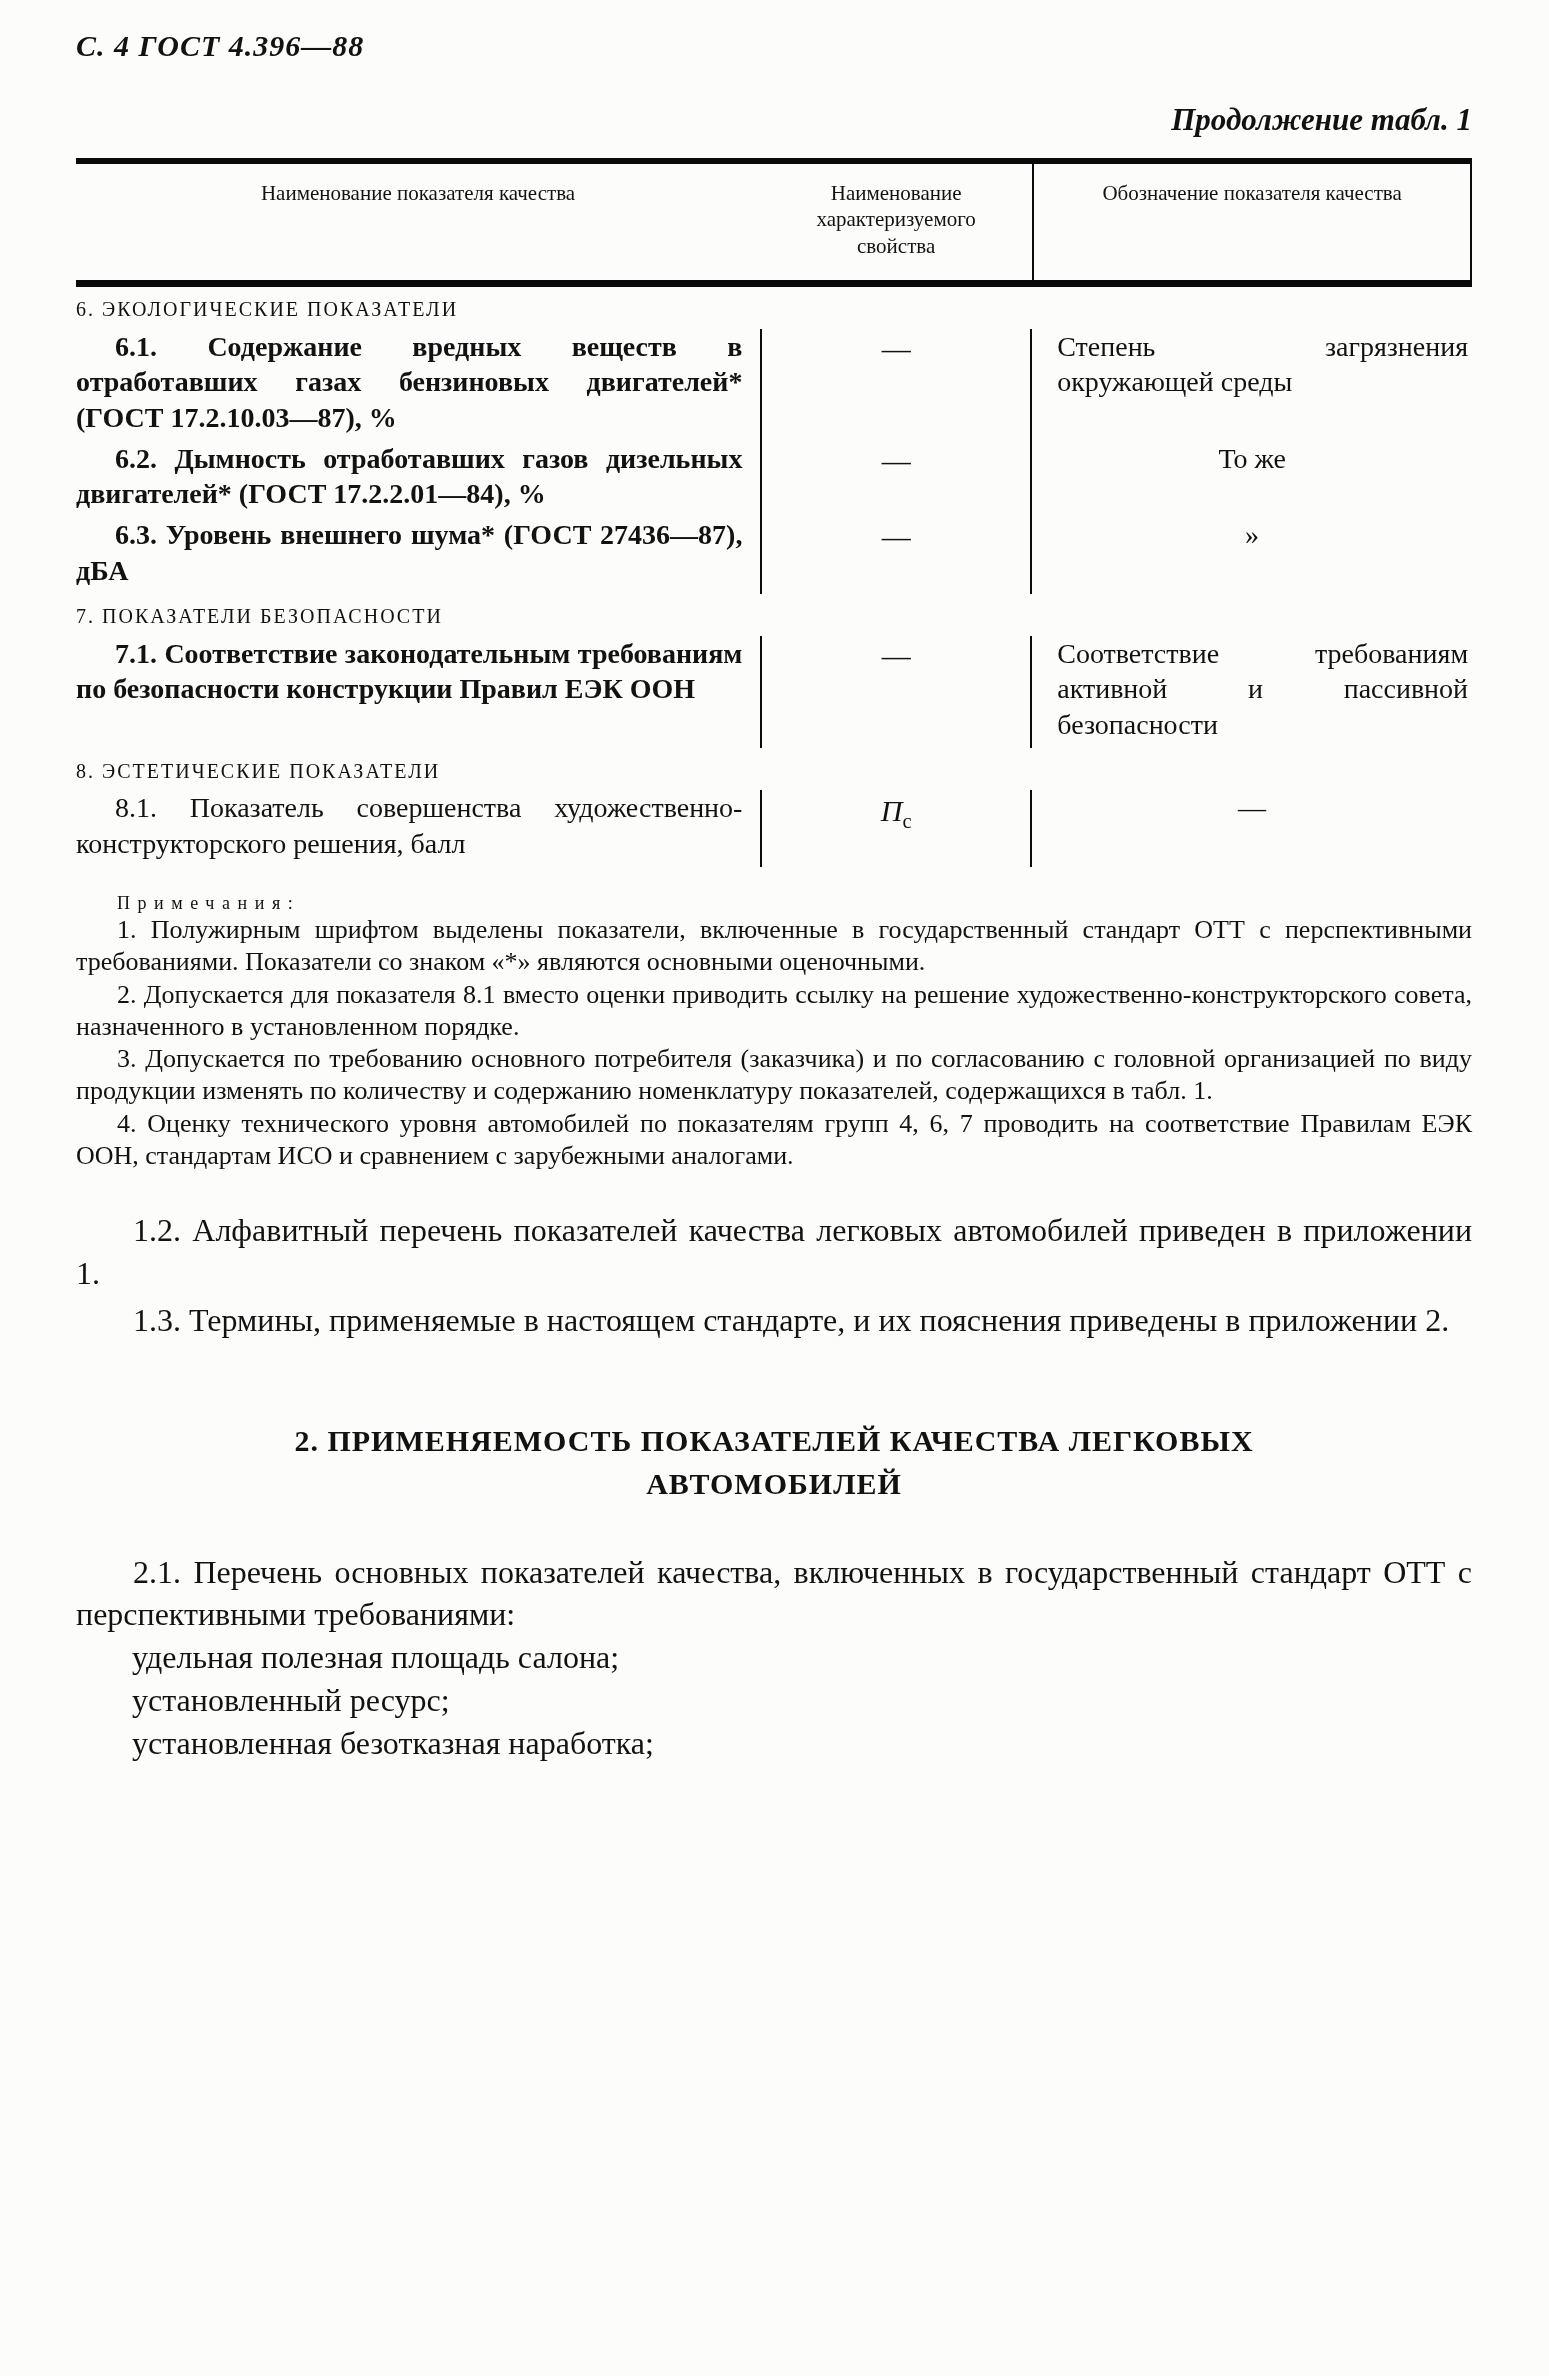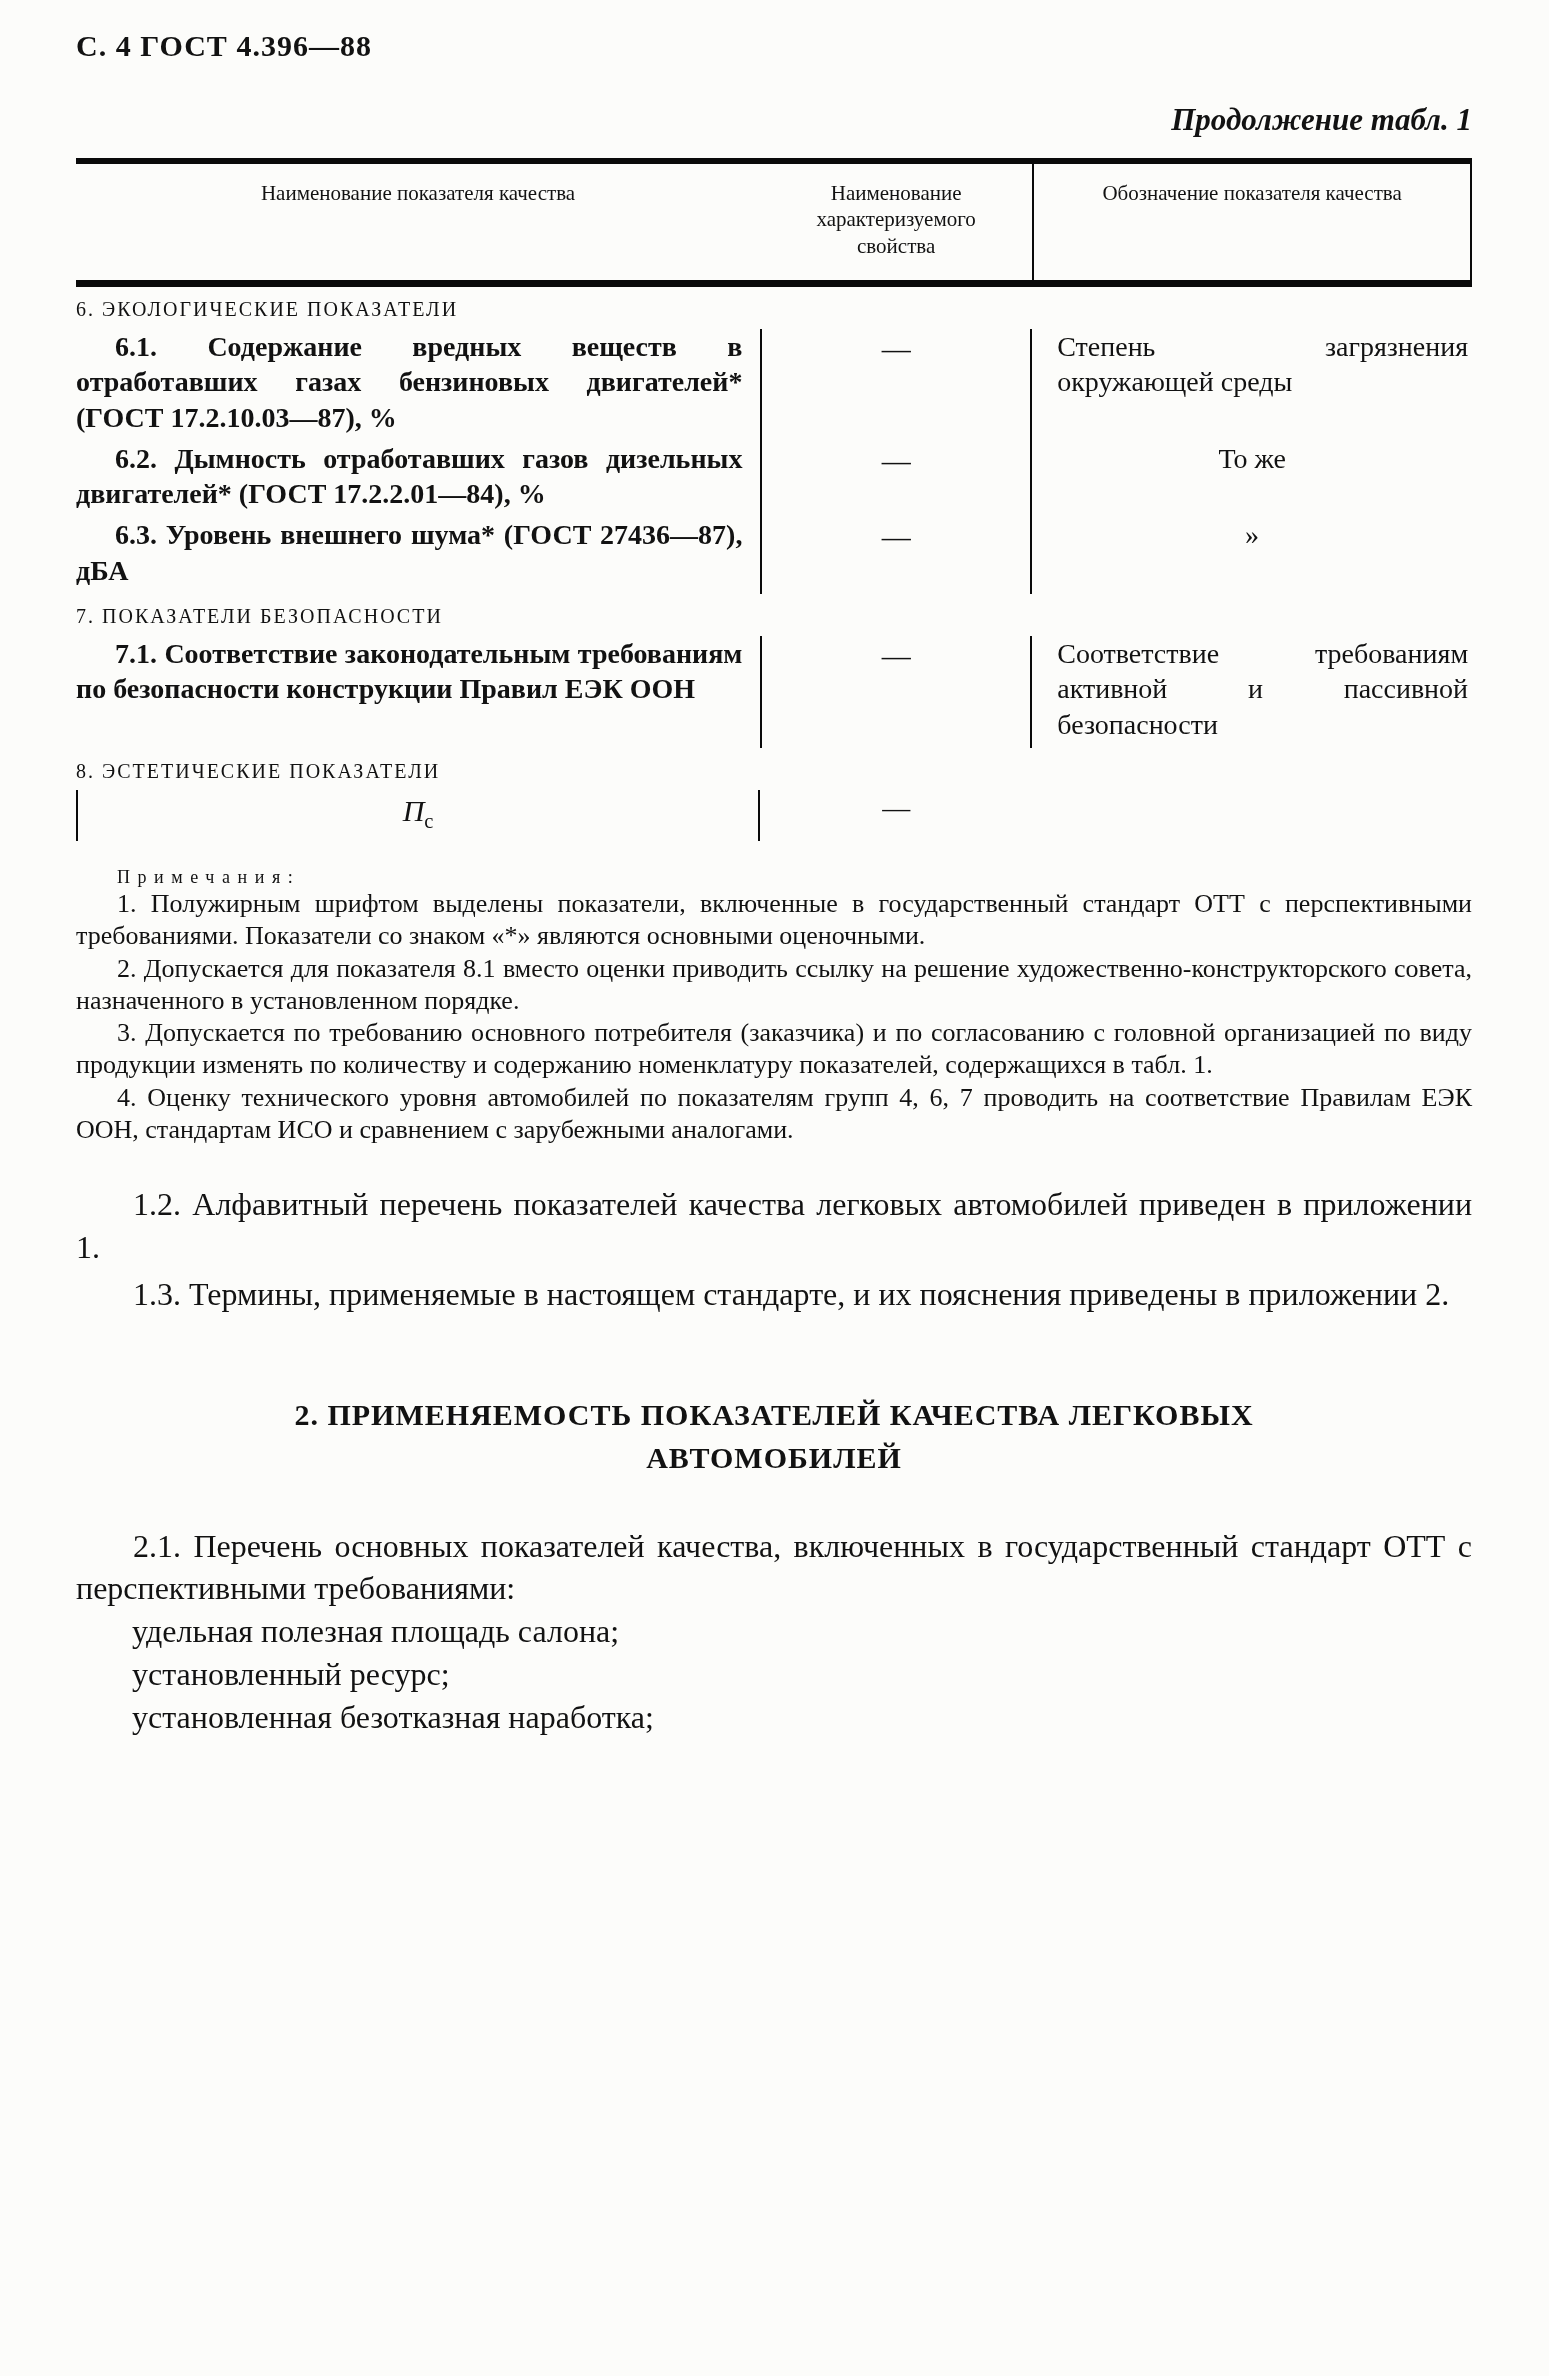--- a/index.html
+++ b/index.html
@@ -21,20 +21,21 @@
     background: #fcfcfa;
     padding: 29px 78px 0 76px;
     overflow: hidden;
   }
 
   
   .page-head {
     font-weight: bold;
     font-size: 30px;
     letter-spacing: 1px;
+    font-style: italic;
   }
 
   .caption {
     text-align: right;
     font-style: italic;
     font-weight: bold;
     font-size: 31px;
     margin-top: 39px;
     margin-bottom: 20px;
   }
@@ -190,20 +191,21 @@
 
     <div class="sec-heading">7. ПОКАЗАТЕЛИ БЕЗОПАСНОСТИ</div>
     <div class="rows">
       <div class="cell name b">7.1. Соответствие законодательным требованиям по безопасности конструкции Правил ЕЭК ООН</div>
       <div class="cell sym vline">—</div>
       <div class="cell prop">Соответствие требованиям активной и пассивной безопасности</div>
     </div>
 
     <div class="sec-heading">8. ЭСТЕТИЧЕСКИЕ ПОКАЗАТЕЛИ</div>
     <div class="rows">
+      <div class="cell name">8.1. Показатель совершенства художественно-конструкторского решения, балл</div>
       <div class="cell sym vline">
         <span class="pi">П</span><sub class="pisub">с</sub>
       </div>
       <div class="cell prop center">—</div>
     </div>
 
   </div>
 
   <div class="notes">
     <p class="notes-title">Примечания:</p>

